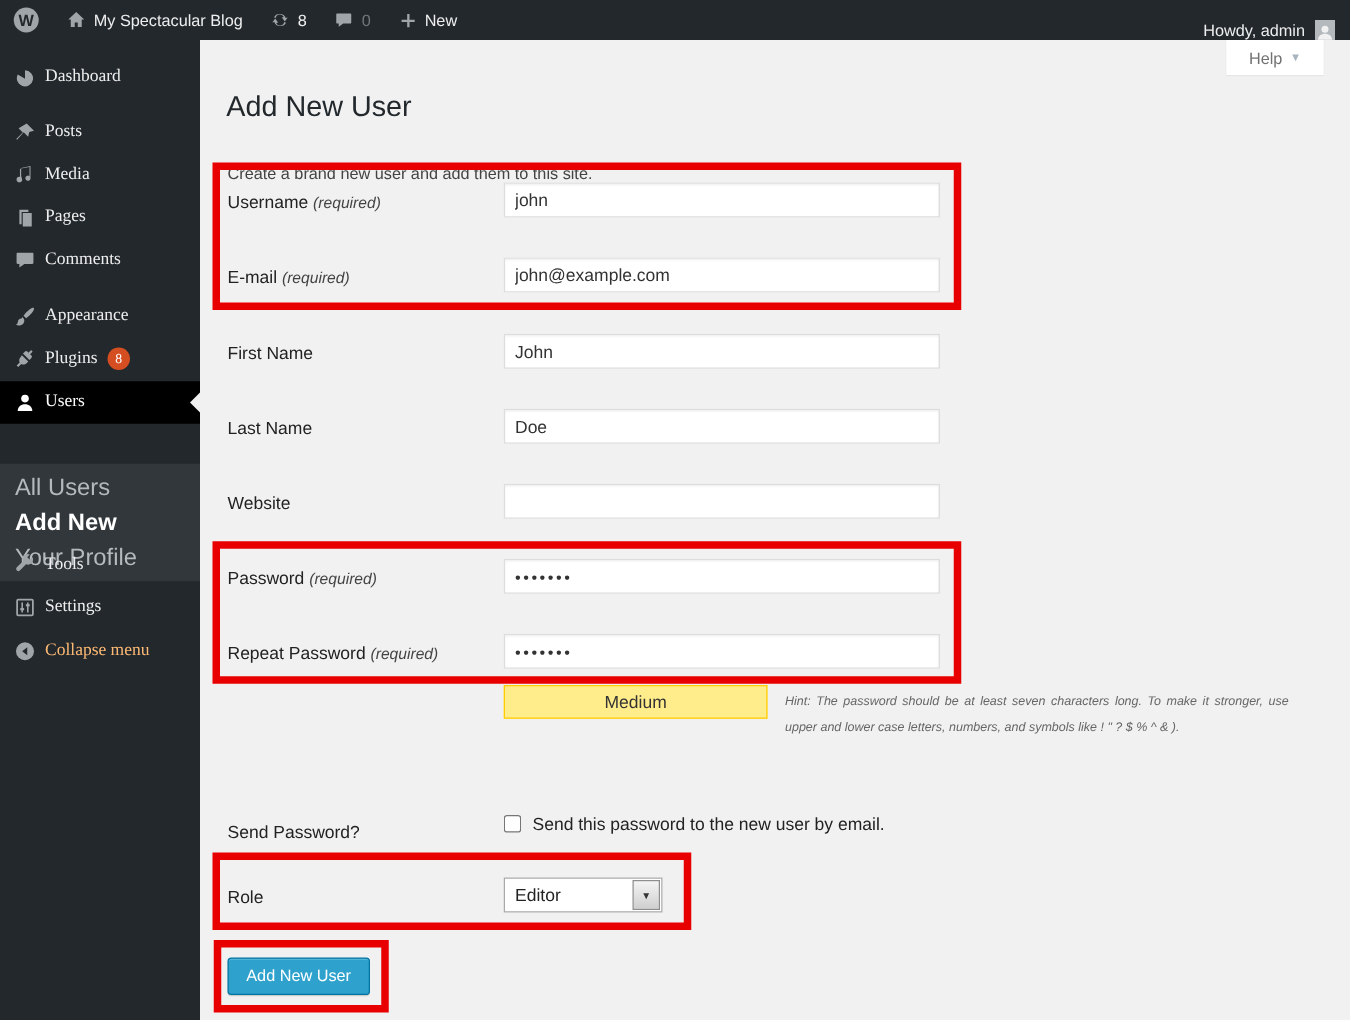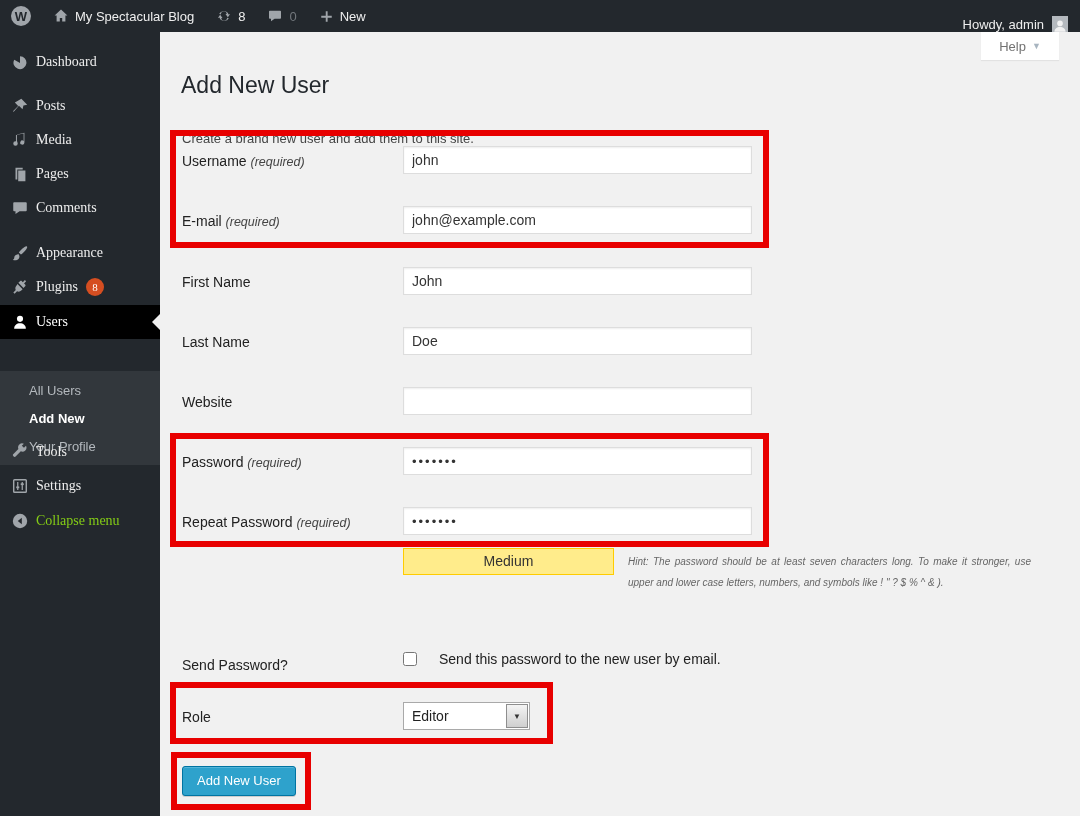--- a/index.html
+++ b/index.html
@@ -26,21 +26,21 @@
   .menu-item .mi-icon { position:absolute; left:10px; width:20px; height:20px; color:#a0a5aa;
     display:flex; align-items:center; justify-content:center; }
   .menu-item .mi-label { position:absolute; left:36px; white-space:nowrap;font-family:Liberation Serif, serif; }
   .menu-item.active { background:#000000; color:#fff; }
   .menu-item.active .mi-icon { color:#fff; }
   .menu-item.active::after { content:""; position:absolute; right:0; top:50%; margin-top:-8px;
     border:8px solid transparent; border-right-color:#f1f1f1; }
   .update-badge { display:inline-block; margin-left:8px; min-width:18px; height:18px; border-radius:50%;
     background:#d54e21; color:#fff; font-size:11px; line-height:18px; text-align:center; padding:0 3px; }
   #users-submenu { position:absolute; left:0; top:339px; width:160px; height:94px; background:#32373c; padding-top:6px; }
-  .submenu-item { height:28px; line-height:28px; padding-left:12px; font-size:13px; color:#b4b9be; cursor:pointer;margin-left:17px; }
+  .submenu-item { height:28px; line-height:28px; padding-left:12px; font-size:19px; color:#b4b9be; cursor:pointer; }
   .submenu-item.current { color:#fff; font-weight:bold; }
 
   
   #content { position:absolute; left:160px; top:32px; width:920px; height:784px; }
   #help-tab { position:absolute; right:21px; top:0; width:78px; height:28px; background:#fff;
     color:#727272; font-size:13px; display:flex; align-items:center; justify-content:center; gap:6px;
     box-shadow:0 1px 1px rgba(0,0,0,.06); cursor:pointer; }
   .help-caret { font-size:9px; color:#a8b5c0; }
   #page-title { position:absolute; left:21px; top:40px; font-size:23px; font-weight:400; color:#23282d; }
   #page-subtitle { position:absolute; left:22px; top:99px; font-size:13px; color:#444; }
@@ -52,21 +52,21 @@
     box-shadow:inset 0 1px 2px rgba(0,0,0,.07); padding:3px 8px; font-size:14px; color:#333;
     font-family:"Liberation Sans", sans-serif; }
   .finput.pw { letter-spacing:2px; font-size:13px; }
 
   #strength-meter { position:absolute; left:243px; top:516px; width:211px; height:27px;
     text-align:center; line-height:25px; font-size:14px; color:#333; }
   #pw-hint { position:absolute; left:205px; top:519px; width:666px; font-size:10px; font-style:italic;
     color:#666; line-height:21px; text-align:justify; }
   #pw-hint .spacer { float:left; width:263px; height:44px; }
 
-  .checkbox-wrap { position:absolute; left:243px; top:619px; display:flex; align-items:center; gap:22px;
+  .checkbox-wrap { position:absolute; left:243px; top:619px; display:flex; align-items:center; gap:9px;
     font-size:14px; color:#222; }
   .checkbox-wrap input { width:14px; height:14px; }
 
   #role-select { position:absolute; left:243px; top:670px; width:127px; height:28px; background:#fff;
     border:1px solid #a9a9a9; display:flex; align-items:center; cursor:pointer; }
   #role-select .sel-text { flex:1; padding-left:8px; font-size:14px; color:#222; }
   #role-select .sel-btn { width:22px; height:24px; margin-right:1px; background:linear-gradient(#f4f4f4,#cfcfcf);
     border:1px solid #8e8e8e; display:flex; align-items:center; justify-content:center; font-size:8px; color:#333; }
 
   #submit-btn { position:absolute; left:22px; top:734px; height:30px; padding:0 14px; background:#2ea2cc;
@@ -232,21 +232,21 @@
         <svg width="18" height="18" viewBox="0 0 20 20">
             <rect x="3" y="3" width="14" height="14" rx="1" fill="none" stroke="currentColor" stroke-width="1.6"></rect>
             <path d="M7.5 5.5v9M12.5 5.5v9" stroke="currentColor" stroke-width="1.4"></path>
             <rect x="5.8" y="10.5" width="3.4" height="2" fill="currentColor"></rect>
             <rect x="10.8" y="7" width="3.4" height="2" fill="currentColor"></rect>
           </svg>
       </span>
       <span class="mi-label">Settings</span>
     </div>
 
-    <div class="menu-item" style="top:472px; color:#84cc16;">
+    <div class="menu-item" style="top:472px; color:#fdba74;">
       <span class="mi-icon">
         <svg width="18" height="18" viewBox="0 0 20 20">
             <circle cx="10" cy="10" r="8" fill="currentColor"></circle>
             <path d="M12 6.5 L7.5 10 L12 13.5 Z" fill="#23282d"></path>
           </svg>
       </span>
       <span class="mi-label">Collapse menu</span>
     </div>
   </div>
 

